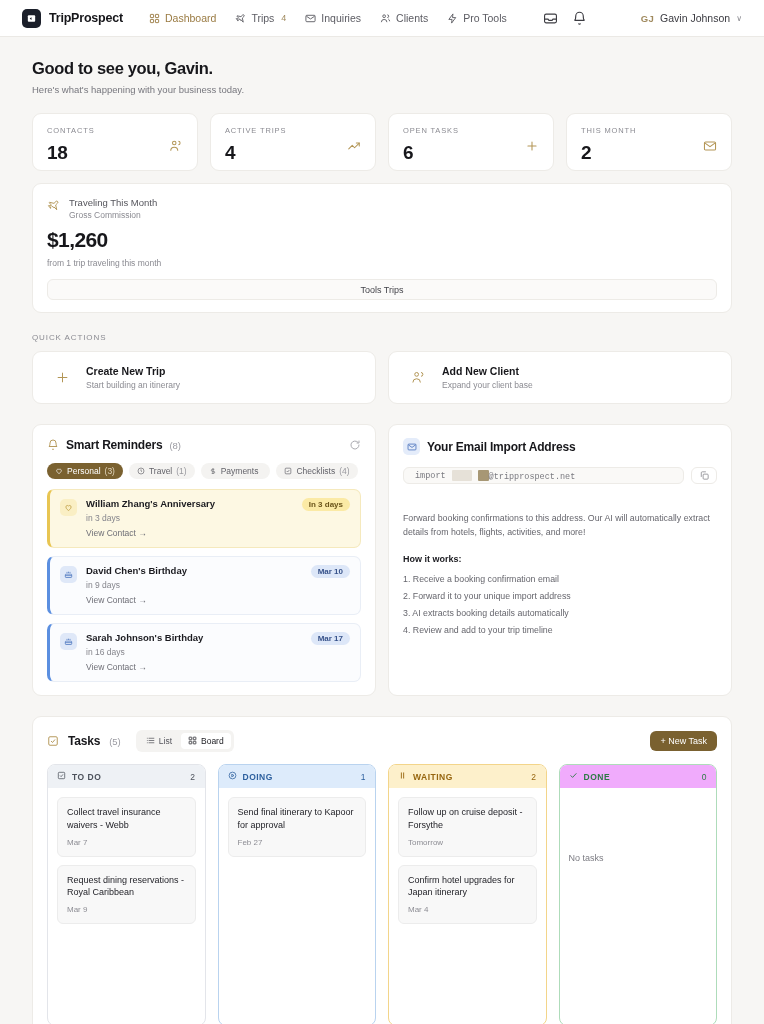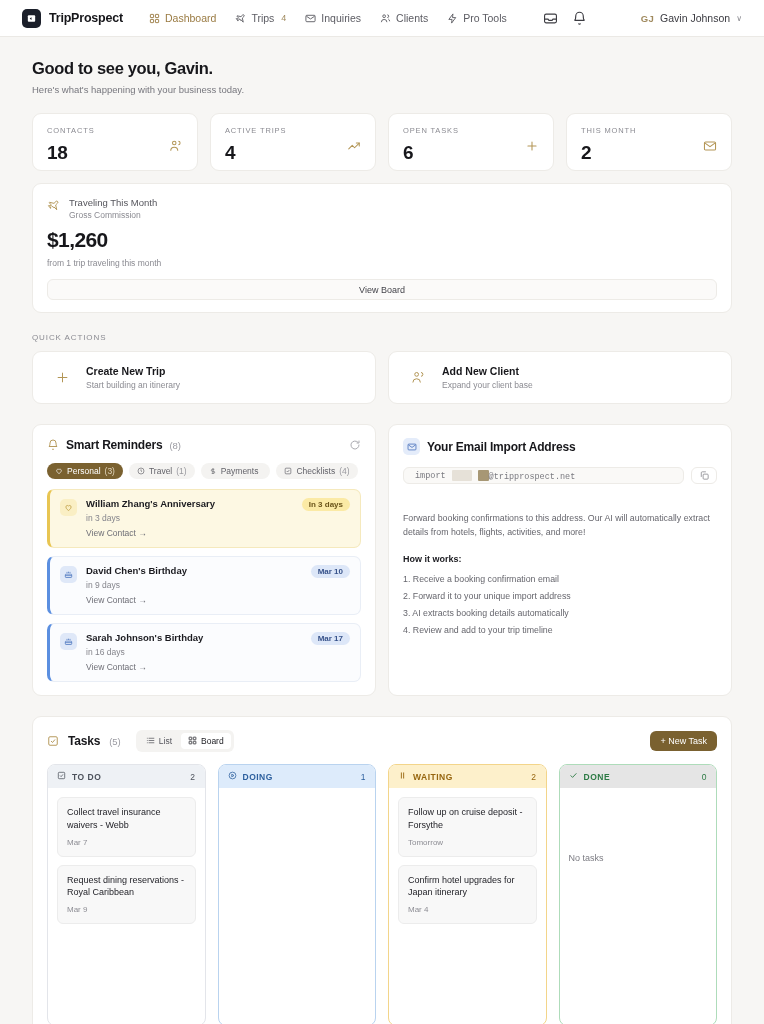--- a/index.html
+++ b/index.html
@@ -166,21 +166,21 @@
   .col-head { display: flex; align-items: center; gap: 6px; padding: 6px 9px; font-size: 8.5px; font-weight: 700; letter-spacing: .5px; }
   .col-head .n { margin-left: auto; font-weight: 400; }
   .col-body { flex: 1; padding: 9px; display: flex; flex-direction: column; gap: 8px; }
   .col.todo { border: 1px solid #e3e5ea; background: #fff; }
   .col.todo .col-head { background: #eef1f5; color: #4c515b; }
   .col.doing { border: 1px solid #b9d3ef; background: #fff; }
   .col.doing .col-head { background: #ddebfb; color: #2c5f9e; }
   .col.waiting { border: 1px solid #f3d58a; background: #fff; }
   .col.waiting .col-head { background: #fdf0cb; color: #96650f; }
   .col.done { border: 1px solid #aedcba; background: #fff; }
-  .col.done .col-head { background: #e5e5e5; color: #2c7a44; }
+  .col.done .col-head { background: #f0abfc; color: #2c7a44; }
   .col-head svg { width: 9px; height: 9px; }
 
   .task {
     background: #f8f8f8; border: 1px solid #ececec; border-radius: 6px; padding: 8px 9px 9px 9px; cursor: pointer;
   }
   .task-title { font-size: 9px; color: #24242a; line-height: 1.42; }
   .task-date { font-size: 8px; color: #8d8d94; margin-top: 6px; }
   .no-tasks { font-size: 9px; color: #7c7c83; text-align: left; margin-top: 56px; }
 </style>
 </head>
@@ -332,21 +332,21 @@
             <path d="M17.8 19.2 16 11l3.5-3.5a2.1 2.1 0 0 0-3-3L13 8 4.8 6.2a.5.5 0 0 0-.5.8l3.2 3.6-2 2-2.2-.6a.5.5 0 0 0-.5.8L5 15l1.2 2.2a.5.5 0 0 0 .8-.5L6.4 14.5l2-2 3.6 3.2a.5.5 0 0 0 .8-.5z"></path>
           </svg>
         </span>
       <div>
         <div class="comm-t1">Traveling This Month</div>
         <div class="comm-t2">Gross Commission</div>
       </div>
     </div>
     <div class="comm-amount">$1,260</div>
     <div class="comm-sub">from 1 trip traveling this month</div>
-    <div class="view-trips">View Board</div>
+    <div class="view-trips">Tools Trips</div>
   </div>
 
   <div class="section-label">QUICK ACTIONS</div>
   <div class="qa-grid">
     <div class="qa-card">
       <span class="qa-ico">
           <svg viewBox="0 0 24 24" fill="none" stroke="currentColor" stroke-width="1.6" stroke-linecap="round">
             <path d="M12 5v14M5 12h14"></path>
           </svg>
         </span>
@@ -569,20 +569,26 @@
 
       <div class="col doing">
         <div class="col-head">
           <span><svg viewBox="0 0 24 24" fill="none" stroke="currentColor" stroke-width="2">
                 <circle cx="12" cy="12" r="9"></circle>
                 <path d="m10 8.5 6 3.5-6 3.5z"></path>
               </svg></span>
           <span>DOING</span>
           <span class="n">1</span>
         </div>
+        <div class="col-body">
+          <div class="task">
+            <div class="task-title">Send final itinerary to Kapoor for approval</div>
+            <div class="task-date">Feb 27</div>
+          </div>
+        </div>
       </div>
 
       <div class="col waiting">
         <div class="col-head">
           <span><svg viewBox="0 0 24 24" fill="none" stroke="currentColor" stroke-width="2.4" stroke-linecap="round">
                 <path d="M9 5v14M15 5v14"></path>
               </svg></span>
           <span>WAITING</span>
           <span class="n">2</span>
         </div>

